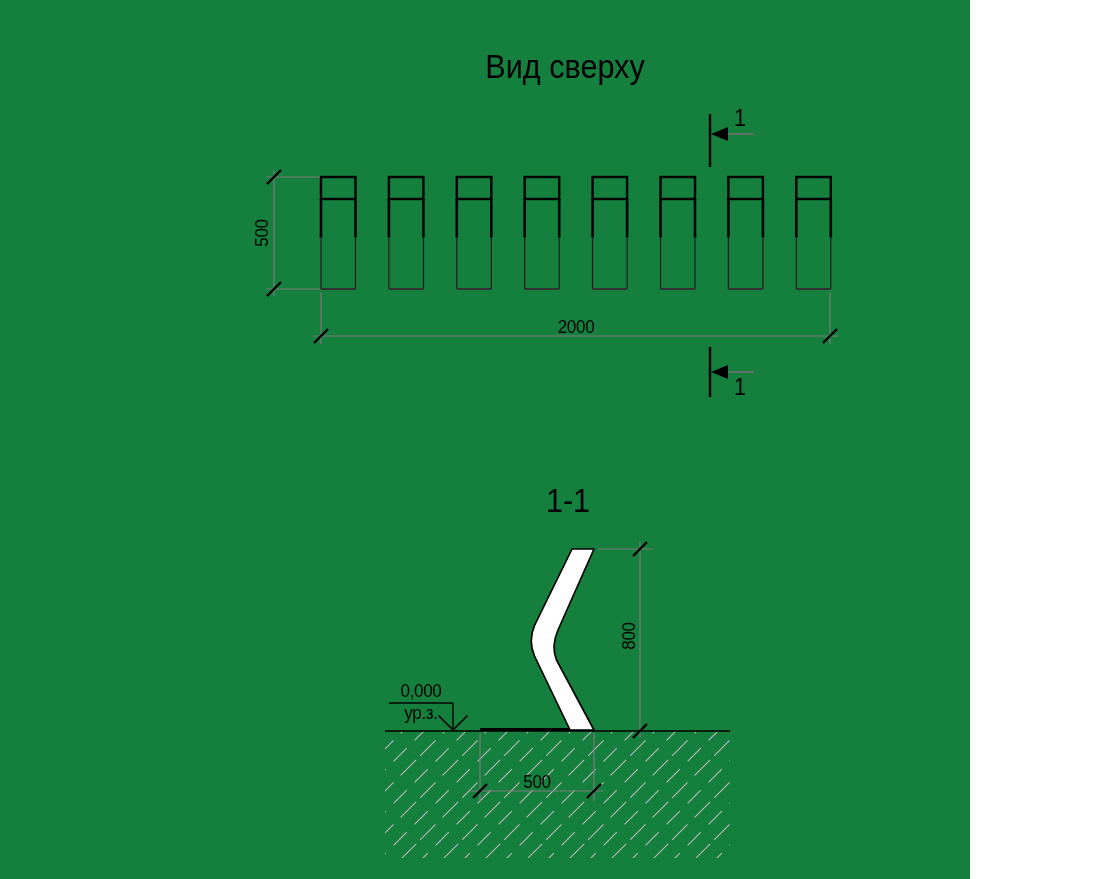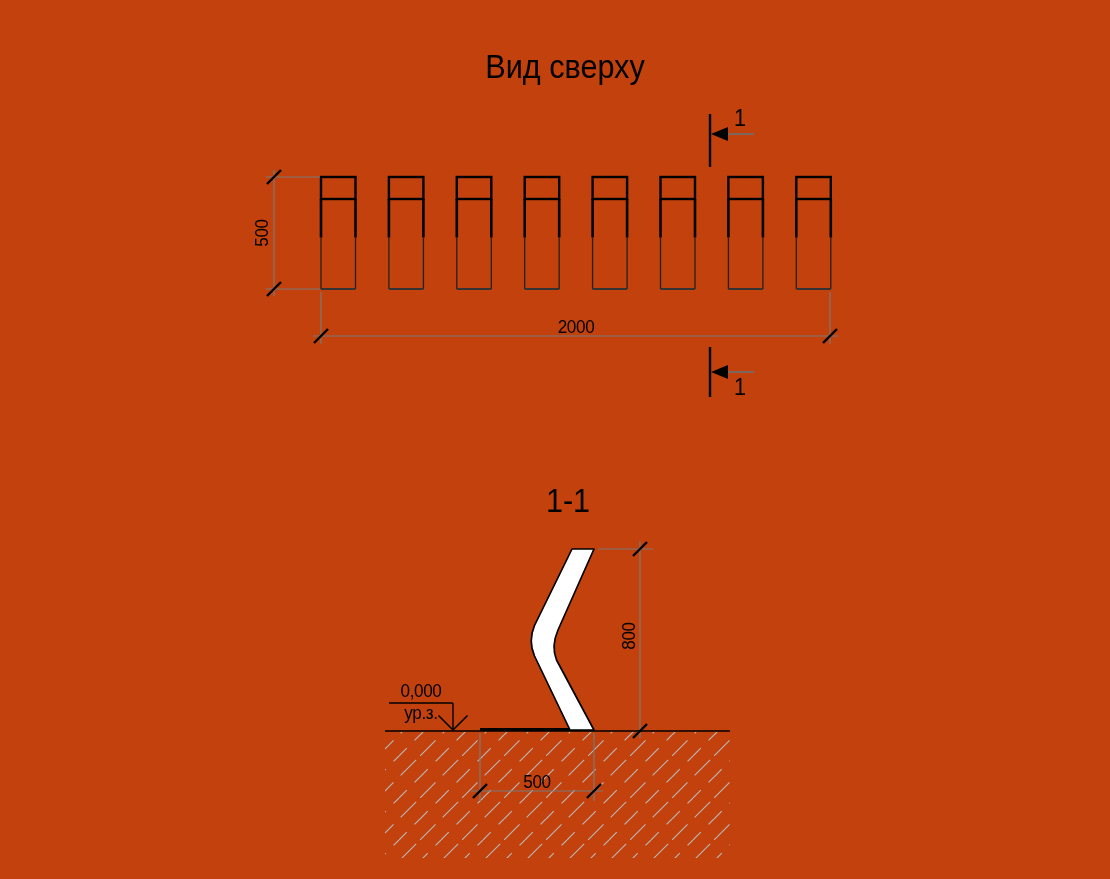--- a/index.html
+++ b/index.html
@@ -1,19 +1,19 @@
 <!DOCTYPE html>
 <html><head>
 <meta charset="utf-8">
 <style>
   html,body{margin:0;padding:0;background:#fff;}
   .canvas{
     position:relative;
-    width:1110px;height:879px;
-    background:#c2410c;
+    width:970px;height:879px;
+    background:#15803d;
     overflow:hidden;
     font-family:"Liberation Sans",sans-serif;
   }
   .canvas svg{position:absolute;left:0;top:0;}
   .label{
     position:absolute;
     color:#000;
     white-space:nowrap;
     transform:translate(-50%,-50%) scaleX(0.9);
     line-height:1;

